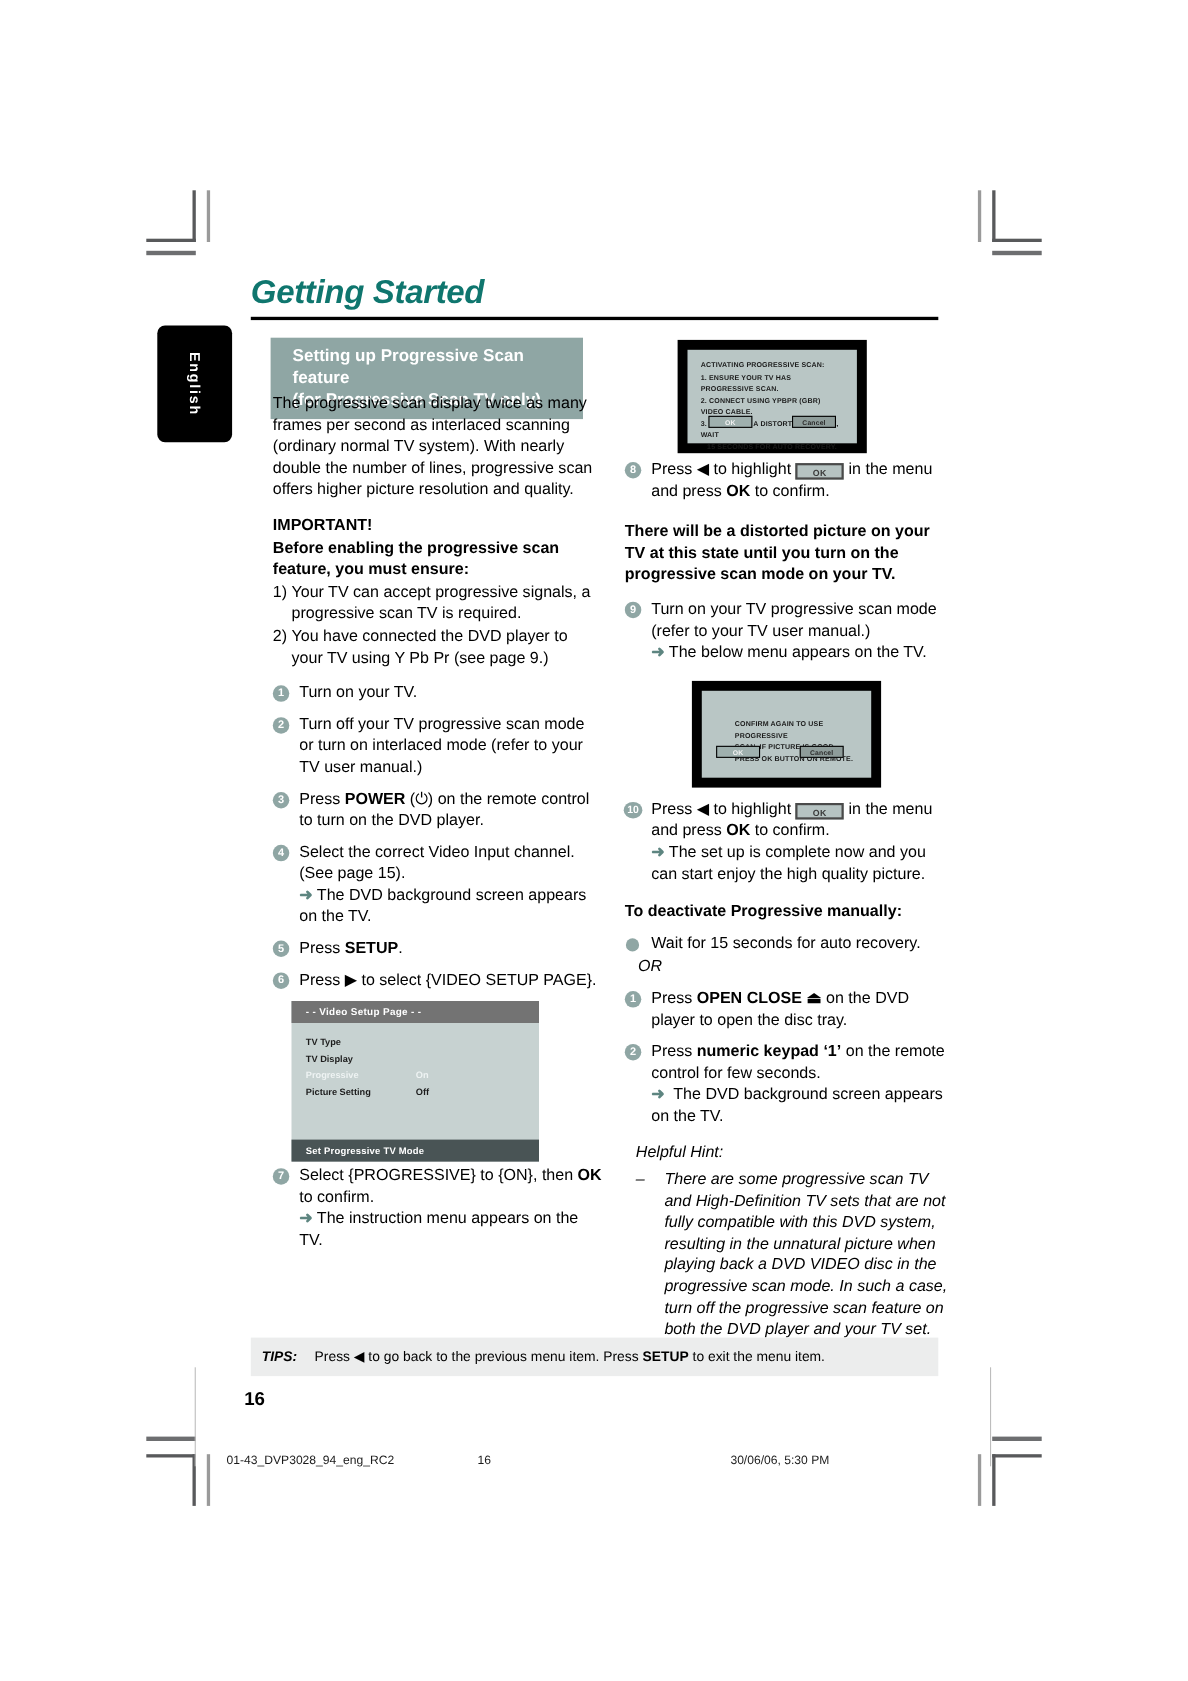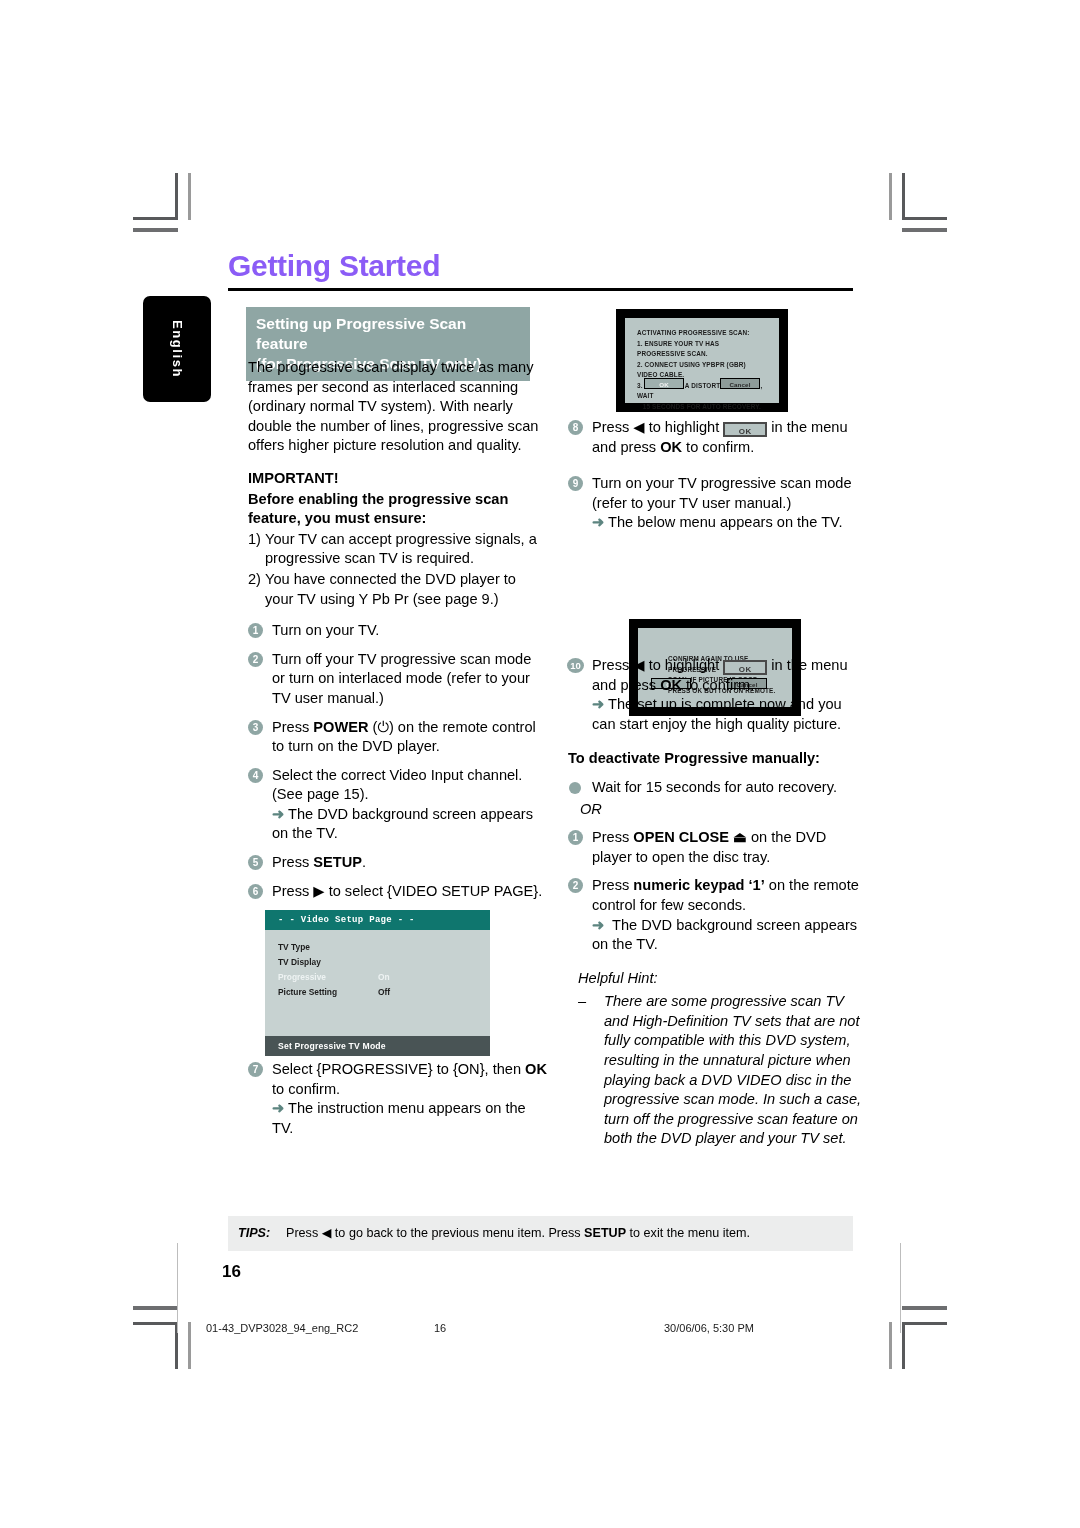--- a/index.html
+++ b/index.html
@@ -42,21 +42,22 @@
   .page-edge-r { position:absolute; left: 900px; top: 1243px; width:1px; height: 90px; background:#bdbdbd; }
 
   
   #page-title {
     position: absolute;
     left: 228px;
     top: 249px;
     font-size: 30px;
     font-weight: bold;
     letter-spacing: -0.3px;
-    color: #8b5cf6;
+    color: #0f766e;
+    font-style: italic;
   }
   #title-rule {
     position: absolute;
     left: 228px;
     top: 288px;
     width: 625px;
     height: 3px;
     background: #000;
   }
 
@@ -86,21 +87,21 @@
   #section-heading {
     position: absolute;
     left: 246px;
     top: 307px;
     width: 284px;
     background: #8fa6a4;
     color: #ffffff;
     font-size: 15.5px;
     font-weight: bold;
     line-height: 20px;
-    padding: 7px 8px 7px 10px;
+    padding: 7px 8px 7px 20px;
     box-sizing: border-box;
   }
 
   
   .col {
     position: absolute;
     width: 300px;
     font-size: 14.6px;
     line-height: 19.6px;
   }
@@ -231,27 +232,26 @@
   #setup-osd {
     position: absolute;
     left: 265px;
     top: 910px;
     width: 225px;
     height: 146px;
     background: #c7d2d1;
     box-sizing: border-box;
   }
   #setup-osd .osd-title {
-    background: #0f766e;
+    background: #737373;
     color: #ffffff;
     font-size: 9px;
     font-weight: bold;
     padding: 5px 0 5px 13px;
     letter-spacing: 0.3px;
-    font-family: Liberation Mono, monospace;
   }
   #setup-osd .osd-body {
     padding: 10px 0 0 13px;
     font-size: 8.4px;
     font-weight: bold;
     color: #1d1d1d;
   }
   #setup-osd .osd-row {
     display: flex;
     line-height: 15px;
@@ -454,20 +454,21 @@
 <div class="col" id="col-right">
 
   <div style="height:118px"></div>
 
   <div class="step">
     <span class="bullet">8</span>
     <span>Press ◀ to highlight </span><span class="ok-key">OK</span><span> in the menu and press </span><span class="bold">OK</span><span> to confirm.</span>
   </div>
 
   <div style="height:8px"></div>
+  <p class="strong-block" style="margin-bottom:12px">There will be a distorted picture on your TV at this state until you turn on the progressive scan mode on your TV.</p>
 
   <div class="step">
     <span class="bullet">9</span>
     <span>Turn on your TV progressive scan mode (refer to your TV user manual.)</span>
     <span class="sub"><span class="arrow">➜</span> <span>The below menu appears on the TV.</span></span>
   </div>
 
   <div style="height:114px"></div>
 
   <div class="step wide-bullet">

